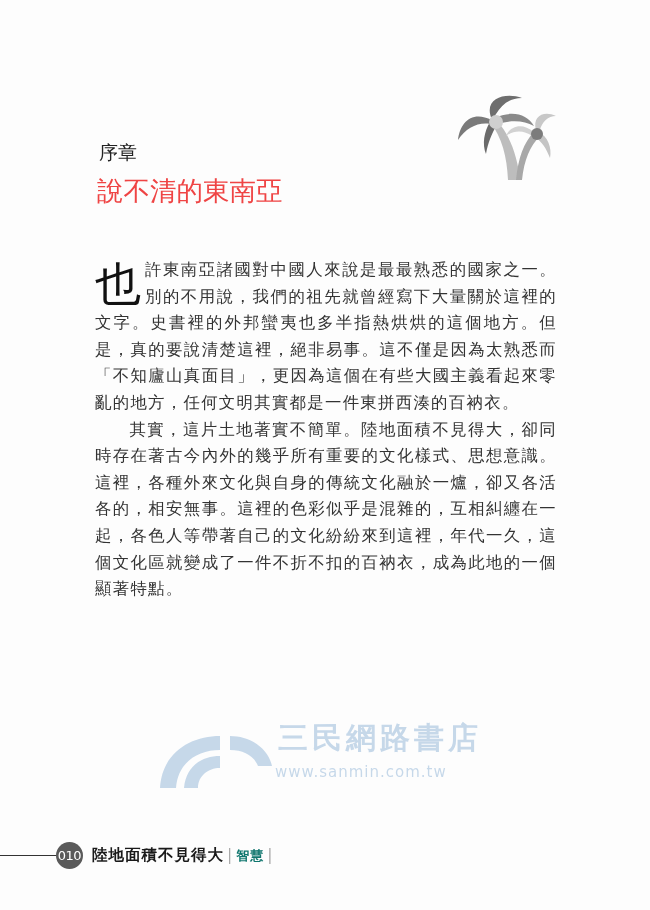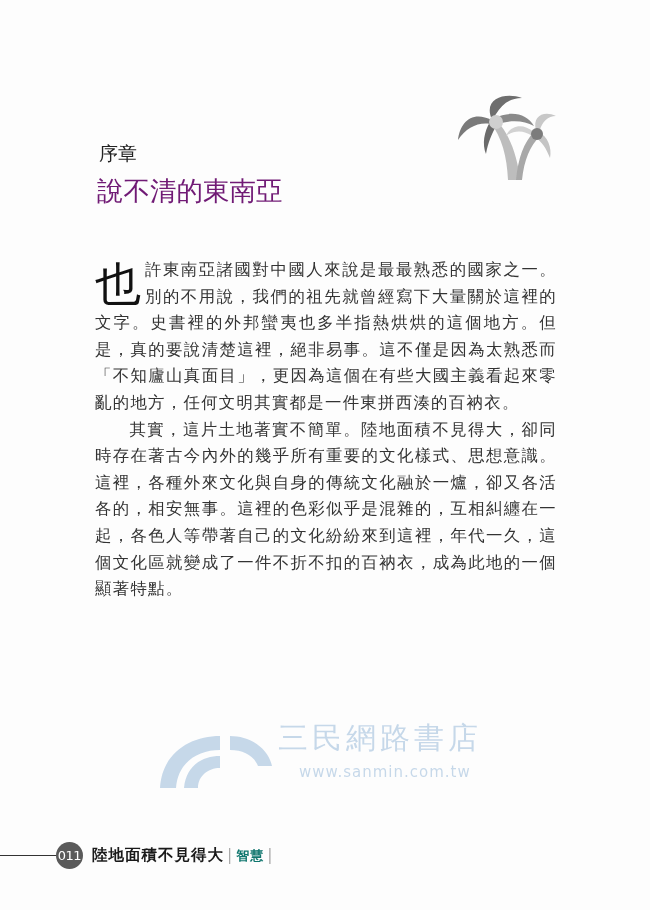--- a/index.html
+++ b/index.html
@@ -19,34 +19,34 @@
       position: absolute;
       left: 0; top: 0;
       width: 650px; height: 910px;
       background: #fdfdfd;
     }
     
     .chapter-label {
       position: absolute;
       left: 99px;
       top: 143px;
-      font-family: Liberation Sans, sans-serif;
+      font-family: Liberation Mono, monospace;
       font-size: 19px;
       letter-spacing: 0px;
       color: #222;
       line-height: 22px;
     }
     .chapter-title {
       position: absolute;
       left: 97px;
       top: 174px;
       font-family: "DejaVu Sans", sans-serif;
       font-size: 26.5px;
       letter-spacing: 0px;
-      color: #701a75;
+      color: #ef4444;
       line-height: 34px;
     }
     .palm-icon {
       position: absolute;
       left: 452px;
       top: 92px;
       width: 105px;
       height: 88px;
     }
     
@@ -87,33 +87,32 @@
       height: 72px;
       opacity: 0.28;
       pointer-events: none;
     }
     .watermark-name {
       position: absolute;
       left: 128px;
       top: 0px;
       font-family: "DejaVu Sans", sans-serif;
       font-size: 30px;
-      font-weight: normal;
+      font-weight: bold;
       color: #3a7ab8;
       letter-spacing: 4px;
     }
     .watermark-url {
       position: absolute;
       left: 125px;
       top: 45px;
       font-family: "DejaVu Sans", sans-serif;
       font-size: 15px;
       color: #3a7ab8;
       letter-spacing: 1px;
-      margin-left: 24px;
     }
     
     .footer-line {
       position: absolute;
       left: 0;
       top: 855px;
       width: 58px;
       height: 1px;
       background: #333;
     }
@@ -185,18 +184,18 @@
     <svg width="130" height="72" viewBox="0 0 130 72" style="position:absolute;left:0;top:0;">
       <path d="M10 70 C 12 35, 40 18, 70 18 L 70 32 C 48 32, 28 44, 26 70 Z" fill="#3a7ab8"></path>
       <path d="M34 70 C 36 48, 52 38, 70 38 L 70 50 C 58 50, 48 58, 48 70 Z" fill="#3a7ab8"></path>
       <path d="M80 18 C 100 18, 118 30, 122 48 L 108 48 C 104 38, 94 32, 80 32 Z" fill="#3a7ab8"></path>
     </svg>
     <div class="watermark-name">三民網路書店</div>
     <div class="watermark-url">www.sanmin.com.tw</div>
   </div>
 
   <div class="footer-line"></div>
-  <div class="page-number">011</div>
+  <div class="page-number">010</div>
   <div class="book-title">
     <span>陸地面積不見得大</span><span class="sep">|</span><span style="font-weight:bold;font-size:13px;color:#0f766e;">智慧</span><span class="sep">|</span>
   </div>
 
 </div>
 
 </body></html>

